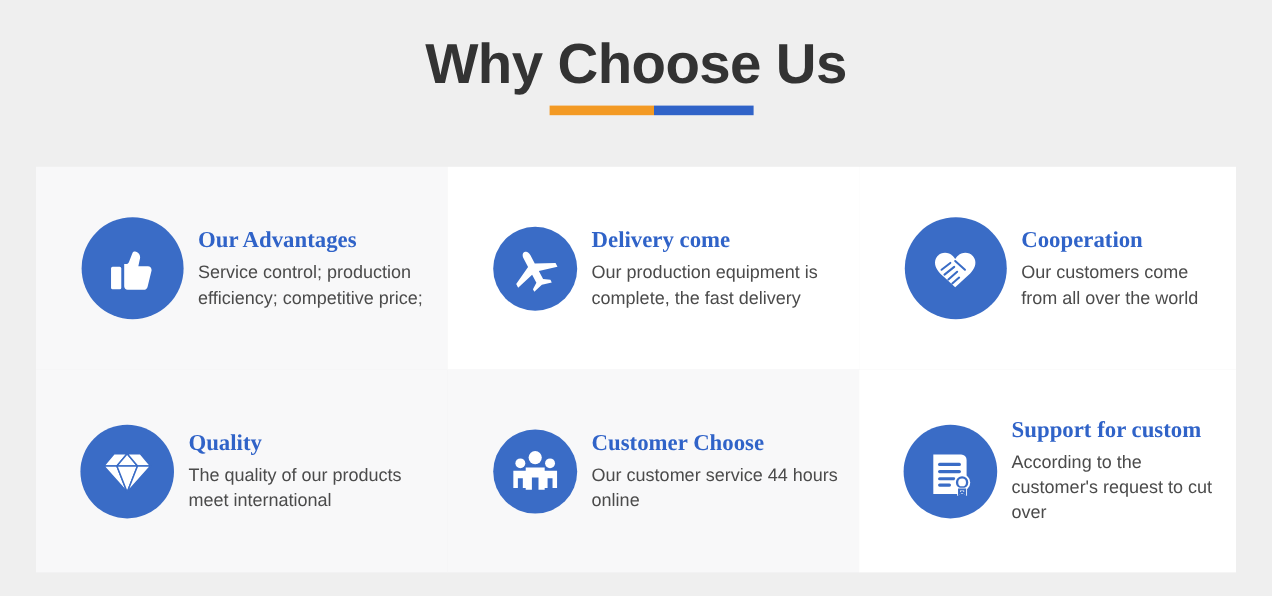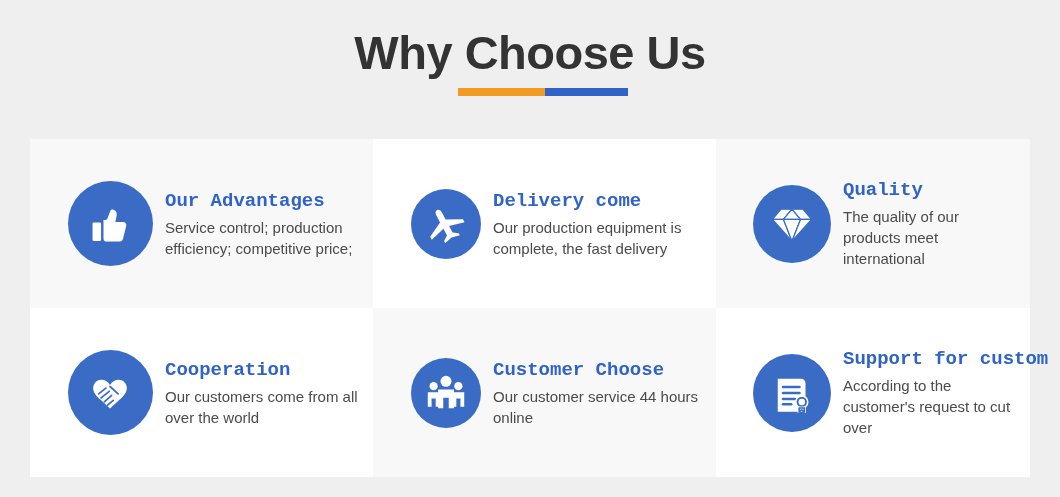--- a/index.html
+++ b/index.html
@@ -104,21 +104,21 @@
     flex: 1 1 auto;
     min-width: 0;
   }
   .card-title {
     margin: 0 0 4px 0;
     font-size: 19px;
     line-height: 24px;
     font-weight: bold;
     color: #3063c8;
     white-space: nowrap;
-    font-family: Liberation Mono, monospace;
+    font-family: Liberation Serif, serif;
   }
   .card-desc {
     margin: 0;
     font-size: 15px;
     line-height: 21px;
     color: #4b4b4b;
     font-family: "Liberation Sans", sans-serif;
   }
 
   
@@ -174,20 +174,41 @@
             </g>
           </svg>
         </div>
       </div>
       <div class="card-text">
         <h3 class="card-title">Delivery come</h3>
         <p class="card-desc">Our production equipment is complete, the fast delivery</p>
       </div>
     </div>
 
+    <div class="card c4">
+      <div class="icon-wrap">
+        <div class="icon-circle">
+          <svg viewBox="0 0 64 64" width="52" height="52" aria-hidden="true">
+            <path fill="#ffffff" d="M32 22 C27 13 15 14 12 22 C9.5 28.5 14 35 20 40 L32 51 L44 40 C50 35 54.5 28.5 52 22 C49 14 37 13 32 22 Z"></path>
+            <g stroke="#3a6cc6" stroke-width="2.1" stroke-linecap="round" fill="none">
+              <path d="M18 33 L27 26"></path>
+              <path d="M21 38 L31 30"></path>
+              <path d="M25 43 L34 35"></path>
+              <path d="M29 47 L36 41"></path>
+              <path d="M32 24 L42 33"></path>
+            </g>
+          </svg>
+        </div>
+      </div>
+      <div class="card-text">
+        <h3 class="card-title">Cooperation</h3>
+        <p class="card-desc">Our customers come from all over the world</p>
+      </div>
+    </div>
+
     <div class="card alt c3">
       <div class="icon-wrap">
         <div class="icon-circle">
           <svg viewBox="0 0 64 64" width="50" height="50" aria-hidden="true">
             <g fill="#ffffff" stroke="#3a6cc6" stroke-width="1.6" stroke-linejoin="round">
               <path d="M7 26 L18 13 L32 13 L21 26 Z"></path>
               <path d="M21 26 L32 13 L43 26 Z"></path>
               <path d="M43 26 L32 13 L46 13 L57 26 Z"></path>
               <path d="M7 26 L21 26 L32 54 Z"></path>
               <path d="M21 26 L43 26 L32 54 Z"></path>
@@ -195,41 +216,20 @@
             </g>
           </svg>
         </div>
       </div>
       <div class="card-text">
         <h3 class="card-title">Quality</h3>
         <p class="card-desc">The quality of our products meet international</p>
       </div>
     </div>
 
-    <div class="card c4">
-      <div class="icon-wrap">
-        <div class="icon-circle">
-          <svg viewBox="0 0 64 64" width="52" height="52" aria-hidden="true">
-            <path fill="#ffffff" d="M32 22 C27 13 15 14 12 22 C9.5 28.5 14 35 20 40 L32 51 L44 40 C50 35 54.5 28.5 52 22 C49 14 37 13 32 22 Z"></path>
-            <g stroke="#3a6cc6" stroke-width="2.1" stroke-linecap="round" fill="none">
-              <path d="M18 33 L27 26"></path>
-              <path d="M21 38 L31 30"></path>
-              <path d="M25 43 L34 35"></path>
-              <path d="M29 47 L36 41"></path>
-              <path d="M32 24 L42 33"></path>
-            </g>
-          </svg>
-        </div>
-      </div>
-      <div class="card-text">
-        <h3 class="card-title">Cooperation</h3>
-        <p class="card-desc">Our customers come from all over the world</p>
-      </div>
-    </div>
-
     <div class="card alt c5">
       <div class="icon-wrap">
         <div class="icon-circle">
           <svg viewBox="0 0 64 64" width="44" height="44" aria-hidden="true">
             <g fill="#ffffff">
               <circle cx="14" cy="22" r="6"></circle>
               <path d="M5.5 31 h17 v21 h-5.5 v-12 h-6 v12 H5.5 Z"></path>
               <circle cx="50" cy="22" r="6"></circle>
               <path d="M41.5 31 h17 v21 H53 v-12 h-6 v12 h-5.5 Z"></path>
               <circle cx="32" cy="15" r="8"></circle>

